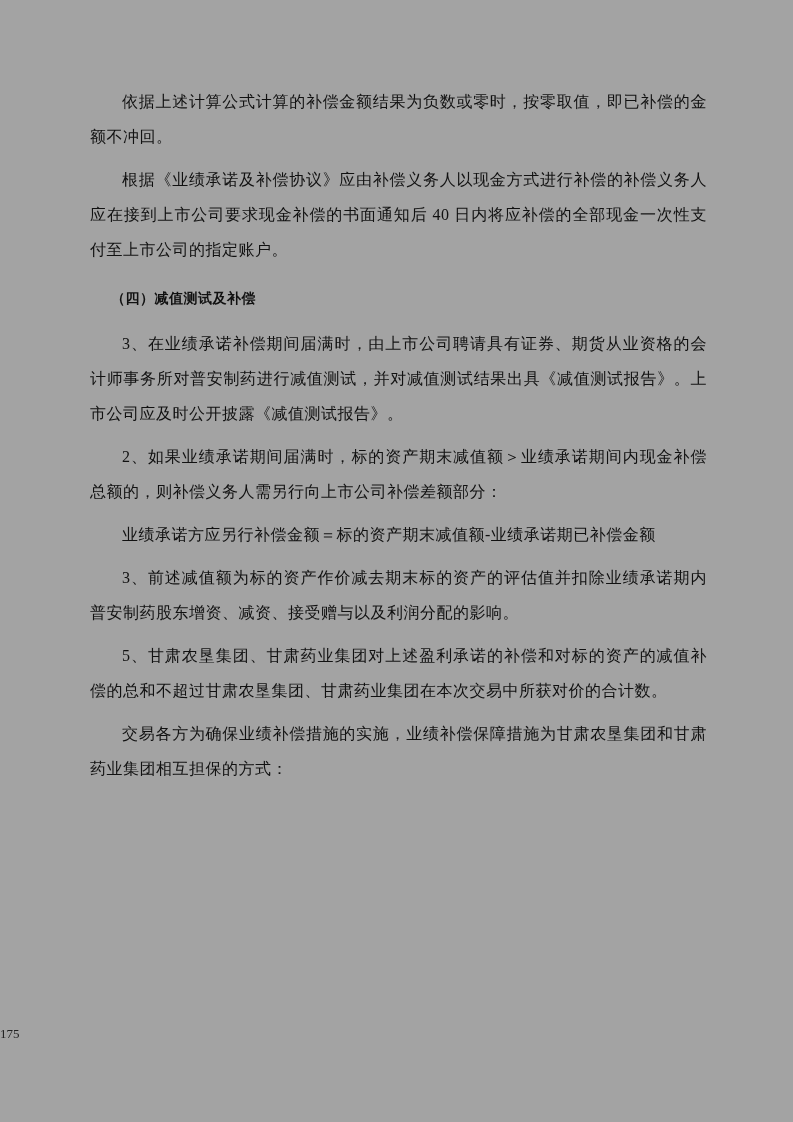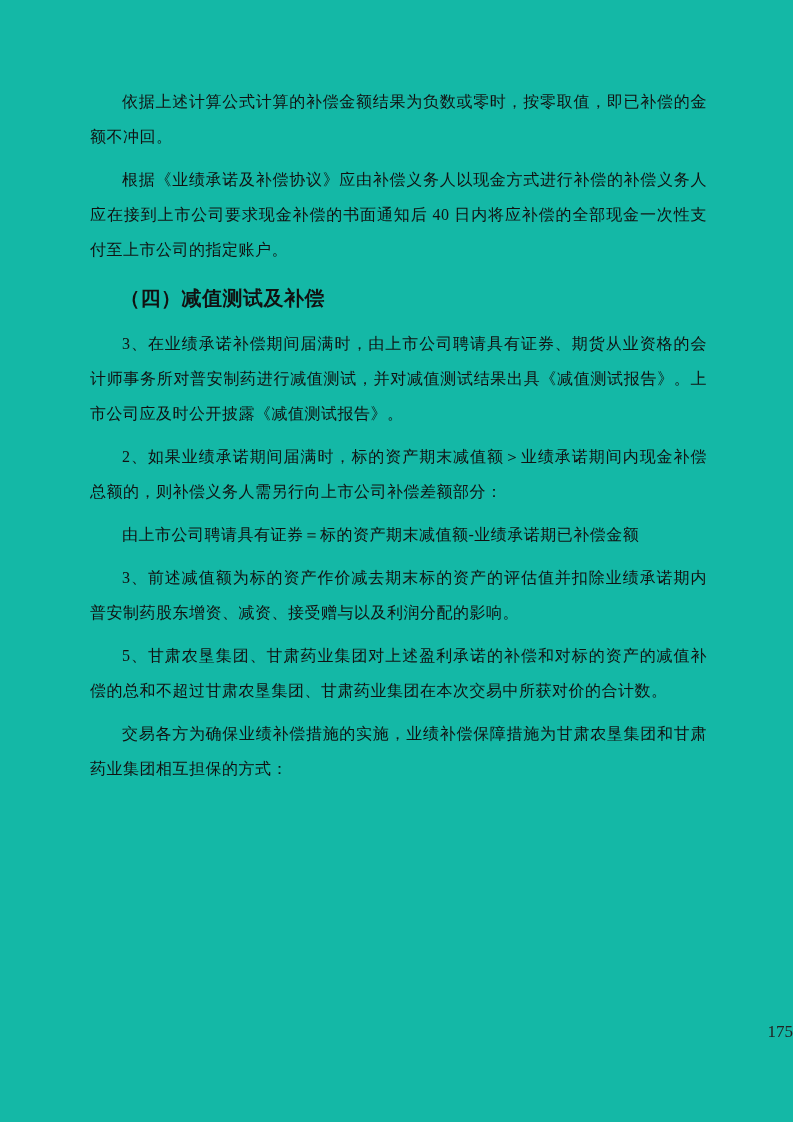--- a/index.html
+++ b/index.html
@@ -5,21 +5,21 @@
   html, body {
     margin: 0;
     padding: 0;
     background: #e9e9e9;
   }
   .page {
     position: relative;
     width: 793px;
     height: 1122px;
     margin: 0 auto;
-    background: #14b8a6;
+    background: #a3a3a3;
     overflow: hidden;
     box-sizing: border-box;
     font-family: "Liberation Serif", "DejaVu Serif", serif;
     color: #111111;
   }
   .doc-body {
     position: absolute;
     top: 84px;
     left: 90px;
     right: 86px;
@@ -28,45 +28,45 @@
     font-size: 16px;
     line-height: 35px;
     text-align: justify;
     text-indent: 2em;
     margin: 0 0 8px 0;
     letter-spacing: 0.5px;
   }
   .heading {
     font-family: "Liberation Sans", "DejaVu Sans", sans-serif;
     font-weight: bold;
-    font-size: 20px;
+    font-size: 14px;
     line-height: 30px;
     margin: 16px 0 13px 0;
     text-indent: 1.5em;
     letter-spacing: 0.5px;
   }
   .footer {
     position: absolute;
     left: 0;
     right: 0;
     bottom: 80px;
-    text-align: right;
-    font-size: 17px;
+    text-align: left;
+    font-size: 13px;
     color: #222222;
   }
 </style>
 </head>
 <body>
 
 <div class="page">
   <div class="doc-body">
     <p class="para">依据上述计算公式计算的补偿金额结果为负数或零时，按零取值，即已补偿的金额不冲回。</p>
     <p class="para">根据《业绩承诺及补偿协议》应由补偿义务人以现金方式进行补偿的补偿义务人应在接到上市公司要求现金补偿的书面通知后 40 日内将应补偿的全部现金一次性支付至上市公司的指定账户。</p>
     <h2 class="heading">（四）减值测试及补偿</h2>
     <p class="para">3、在业绩承诺补偿期间届满时，由上市公司聘请具有证券、期货从业资格的会计师事务所对普安制药进行减值测试，并对减值测试结果出具《减值测试报告》。上市公司应及时公开披露《减值测试报告》。</p>
     <p class="para">2、如果业绩承诺期间届满时，标的资产期末减值额＞业绩承诺期间内现金补偿总额的，则补偿义务人需另行向上市公司补偿差额部分：</p>
-    <p class="para">由上市公司聘请具有证券＝标的资产期末减值额-业绩承诺期已补偿金额</p>
+    <p class="para">业绩承诺方应另行补偿金额＝标的资产期末减值额-业绩承诺期已补偿金额</p>
     <p class="para">3、前述减值额为标的资产作价减去期末标的资产的评估值并扣除业绩承诺期内普安制药股东增资、减资、接受赠与以及利润分配的影响。</p>
     <p class="para">5、甘肃农垦集团、甘肃药业集团对上述盈利承诺的补偿和对标的资产的减值补偿的总和不超过甘肃农垦集团、甘肃药业集团在本次交易中所获对价的合计数。</p>
     <p class="para">交易各方为确保业绩补偿措施的实施，业绩补偿保障措施为甘肃农垦集团和甘肃药业集团相互担保的方式：</p>
   </div>
   <div class="footer">175</div>
 </div>
 
 </body></html>

